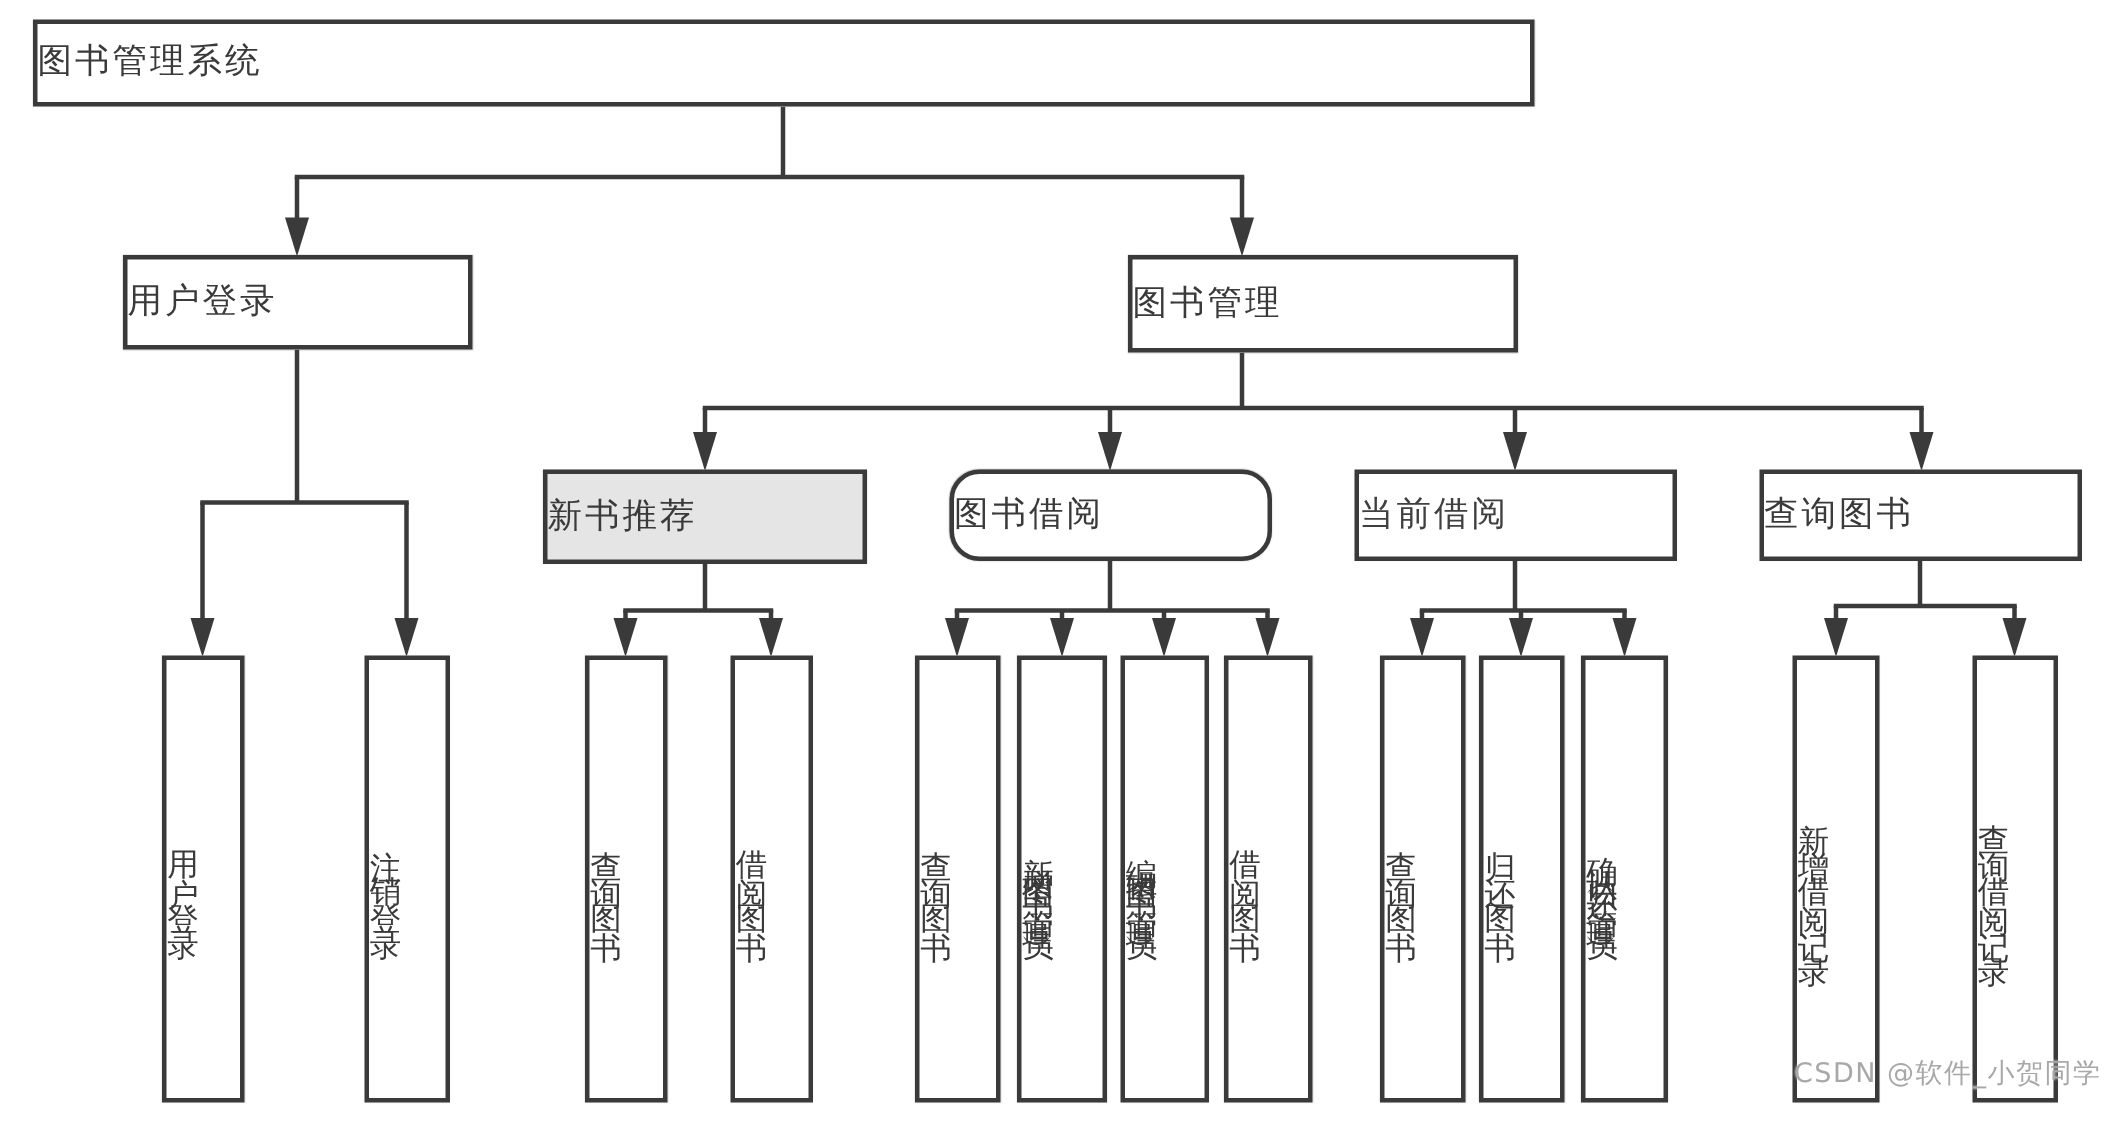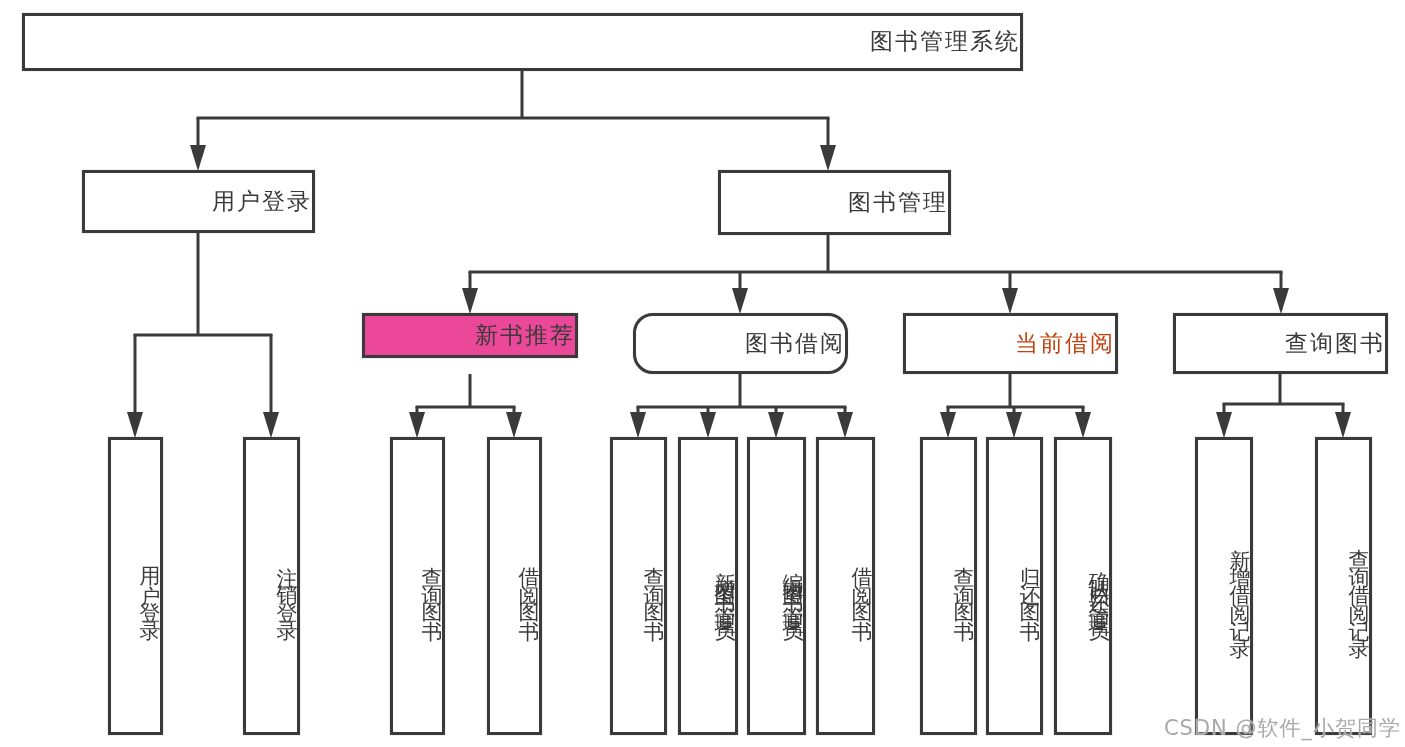--- a/index.html
+++ b/index.html
@@ -23,42 +23,42 @@
     height: 747px;
     display: block;
   }
   .node {
     position: absolute;
     box-sizing: border-box;
     background: #ffffff;
     border: 3px solid #a16207;
     display: flex;
     align-items: center;
-    justify-content: flex-end;
+    justify-content: flex-start;
     box-shadow: 0 0 1px rgba(90,90,90,0.5);
   }
   .node .label {
     color: #3a3a3a;
     font-size: 23px;
     letter-spacing: 2px;
     white-space: nowrap;
     line-height: 1.1;
   }
   .node.vertical .label {
     writing-mode: vertical-rl;
     text-orientation: mixed;
     font-size: 21px;
     line-height: 1;
     white-space: normal;
   }
   .watermark {
     position: absolute;
     right: 4px;
-    bottom: 5px;
-    font-size: 21px;
+    bottom: 20px;
+    font-size: 18px;
     color: rgba(168,168,170,0.92);
     letter-spacing: 1px;
     text-shadow: 0 0 2px #ffffff;
     z-index: 5;
     pointer-events: none;
   }
 </style>
 </head>
 <body>
 
@@ -117,31 +117,31 @@
       <line x1="1343" y1="404" x2="1343" y2="413" stroke="#3a3a3a" stroke-width="3"></line>
       <polygon points="1335,412 1351,412 1343,438" fill="#3a3a3a"></polygon>
     </svg>
   <div id="nodes-layer">
       <div class="node" style="left: 22px; top: 13px; width: 1001px; height: 58px; border-color: rgb(58, 58, 58); background: rgb(255, 255, 255);">
         <span class="label" style="color: rgb(58, 58, 58);">图书管理系统</span>
       </div>
       <div class="node" style="left: 82px; top: 170px; width: 233px; height: 63px; border-color: rgb(58, 58, 58); background: rgb(255, 255, 255);">
         <span class="label" style="color: rgb(58, 58, 58);">用户登录</span>
       </div>
-      <div class="node" style="left: 718px; top: 170px; width: 233px; height: 65px; border-color: rgb(58, 58, 58); background: rgb(255, 255, 255);">
+      <div class="node" style="left: 752px; top: 170px; width: 260px; height: 65px; border-color: rgb(58, 58, 58); background: rgb(255, 255, 255);">
         <span class="label" style="color: rgb(58, 58, 58);">图书管理</span>
       </div>
-      <div class="node" style="left: 362px; top: 313px; width: 216px; height: 45px; border-color: rgb(58, 58, 58); background: #ec4899;">
+      <div class="node" style="left: 362px; top: 313px; width: 216px; height: 63px; border-color: rgb(58, 58, 58); background: #e5e5e5;">
         <span class="label" style="color: rgb(58, 58, 58);">新书推荐</span>
       </div>
       <div class="node" style="left: 633px; top: 313px; width: 215px; height: 61px; border-color: rgb(58, 58, 58); background: rgb(255, 255, 255); border-radius: 20px;">
         <span class="label" style="color: rgb(58, 58, 58);">图书借阅</span>
       </div>
       <div class="node" style="left: 903px; top: 313px; width: 215px; height: 61px; border-color: rgb(58, 58, 58); background: rgb(255, 255, 255);">
-        <span class="label" style="color: #c2410c; margin-left: 24px;">当前借阅</span>
+        <span class="label" style="color: #404040;">当前借阅</span>
       </div>
       <div class="node" style="left: 1173px; top: 313px; width: 215px; height: 61px; border-color: rgb(58, 58, 58); background: rgb(255, 255, 255);">
         <span class="label" style="color: rgb(58, 58, 58);">查询图书</span>
       </div>
       <div class="node vertical" style="left: 108px; top: 437px; width: 55px; height: 298px; border-color: rgb(58, 58, 58); background: rgb(255, 255, 255);">
         <span class="label" style="color: rgb(58, 58, 58); letter-spacing: 18px;">用户登录</span>
       </div>
       <div class="node vertical" style="left: 243px; top: 437px; width: 57px; height: 298px; border-color: rgb(58, 58, 58); background: rgb(255, 255, 255);">
         <span class="label" style="color: rgb(58, 58, 58); letter-spacing: 18px;">注销登录</span>
       </div>

